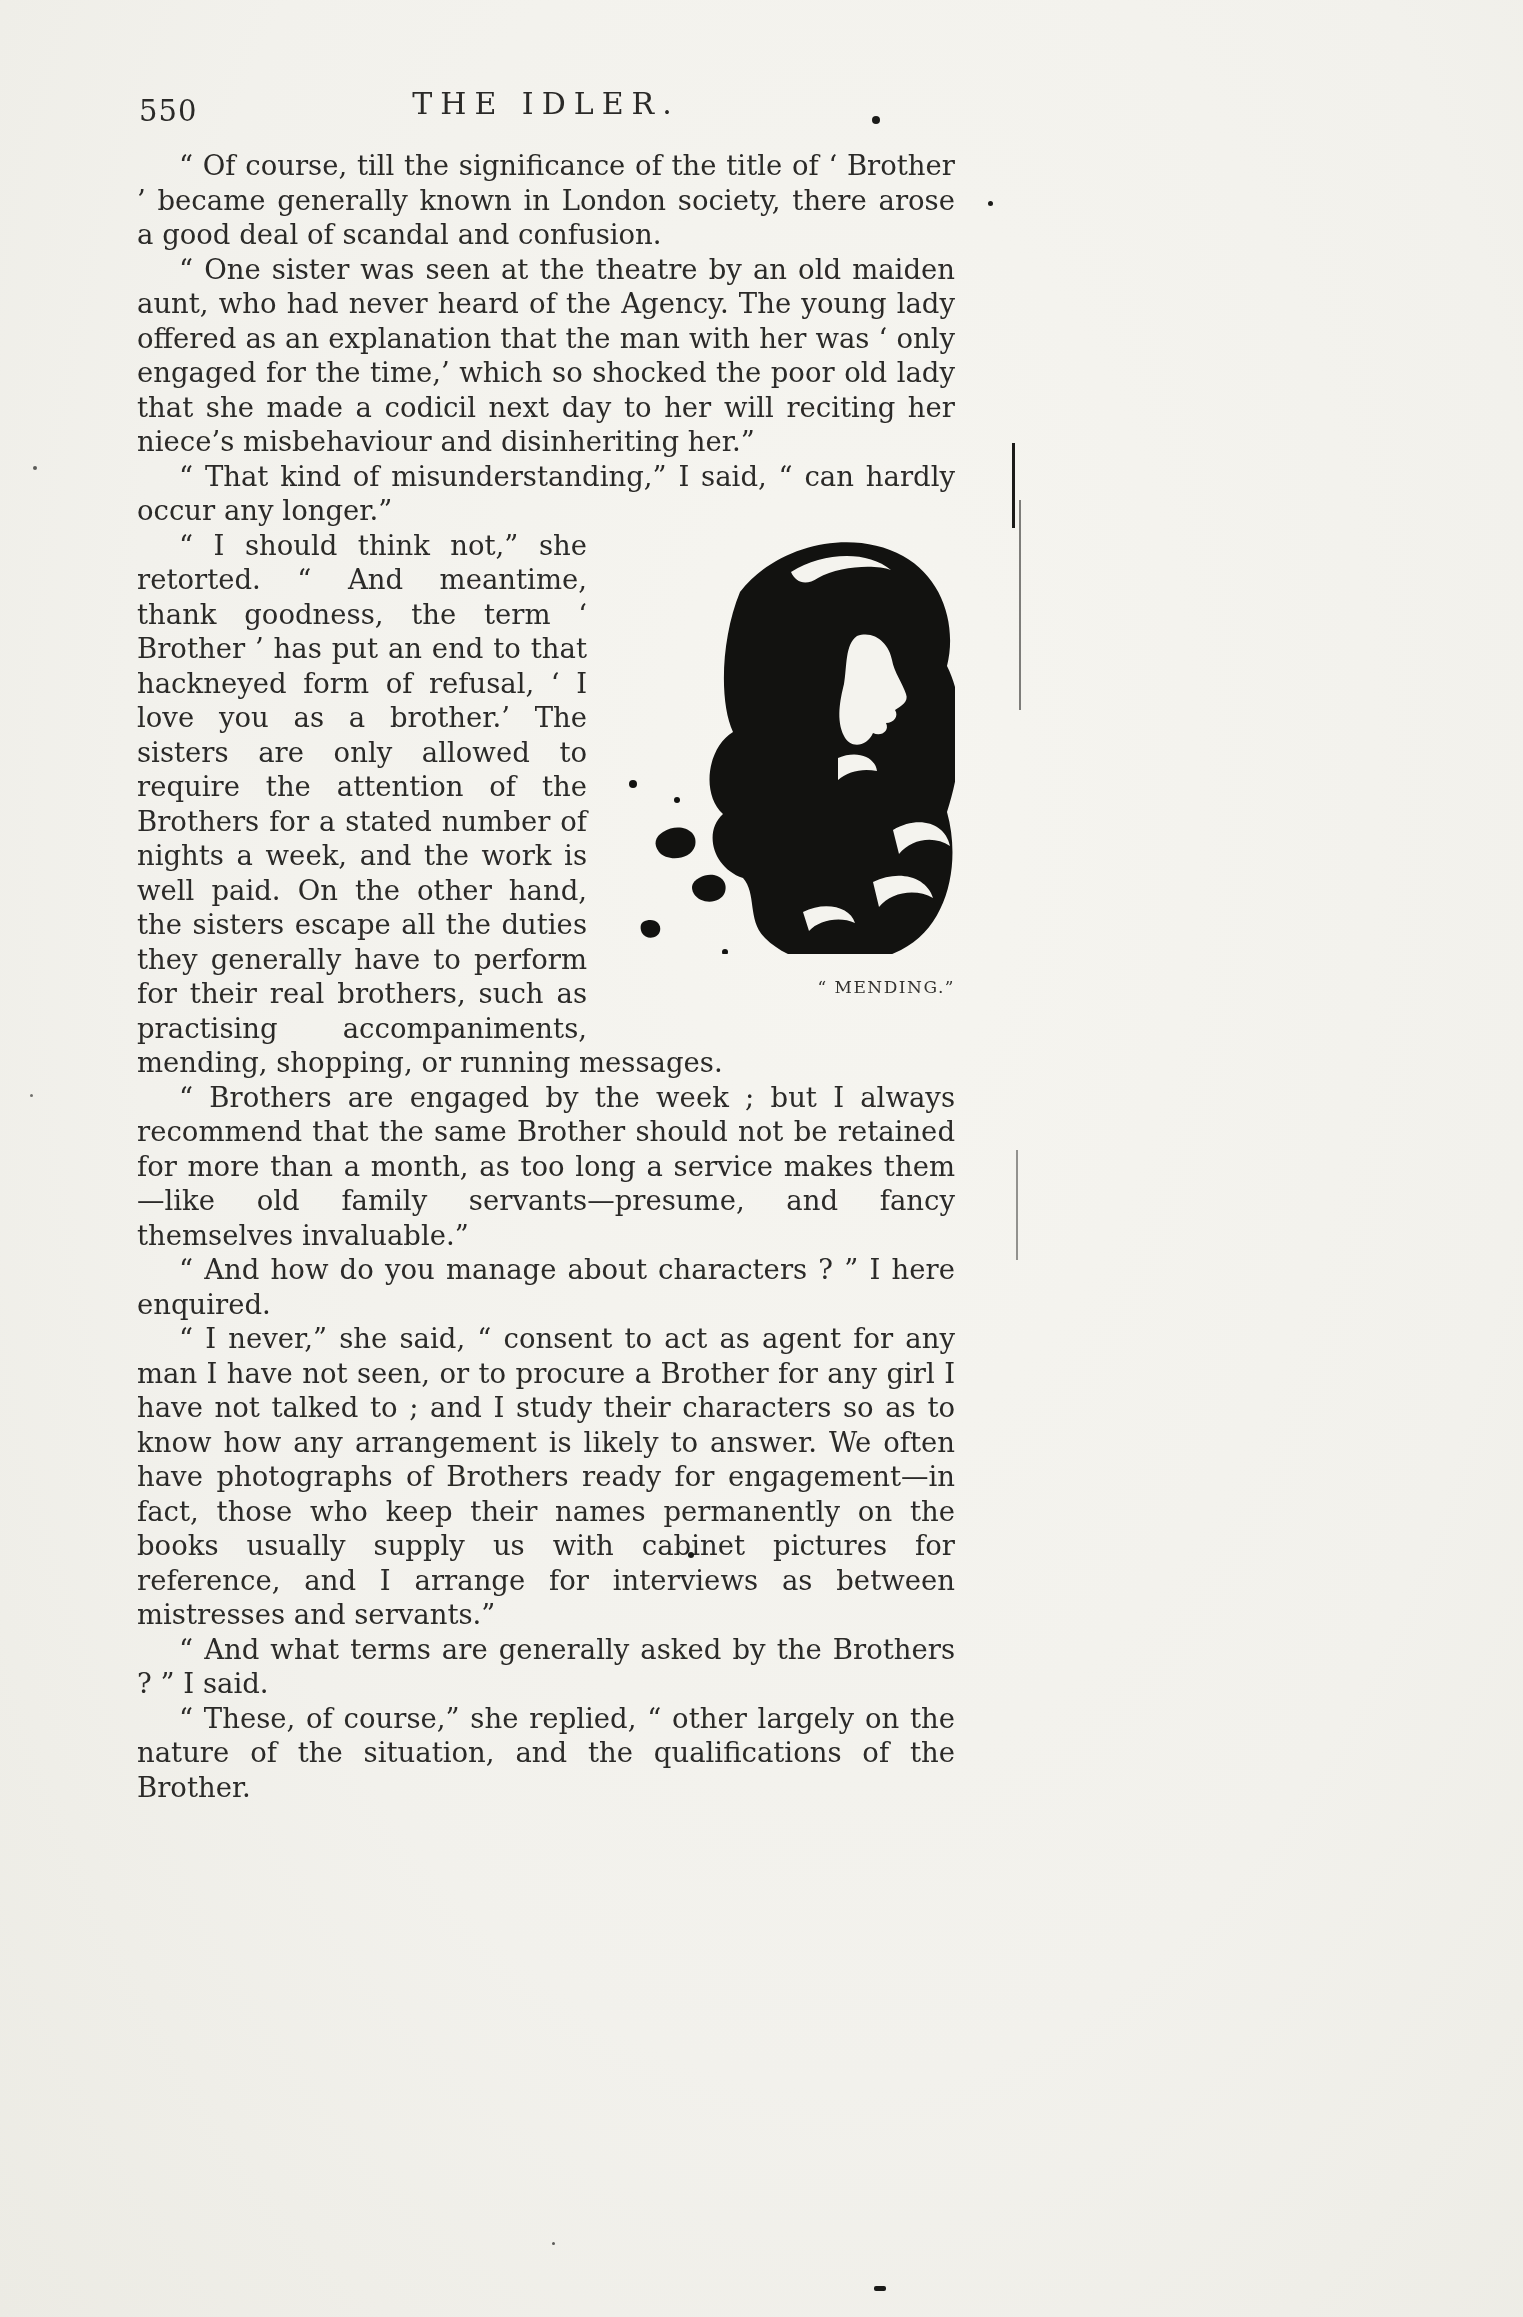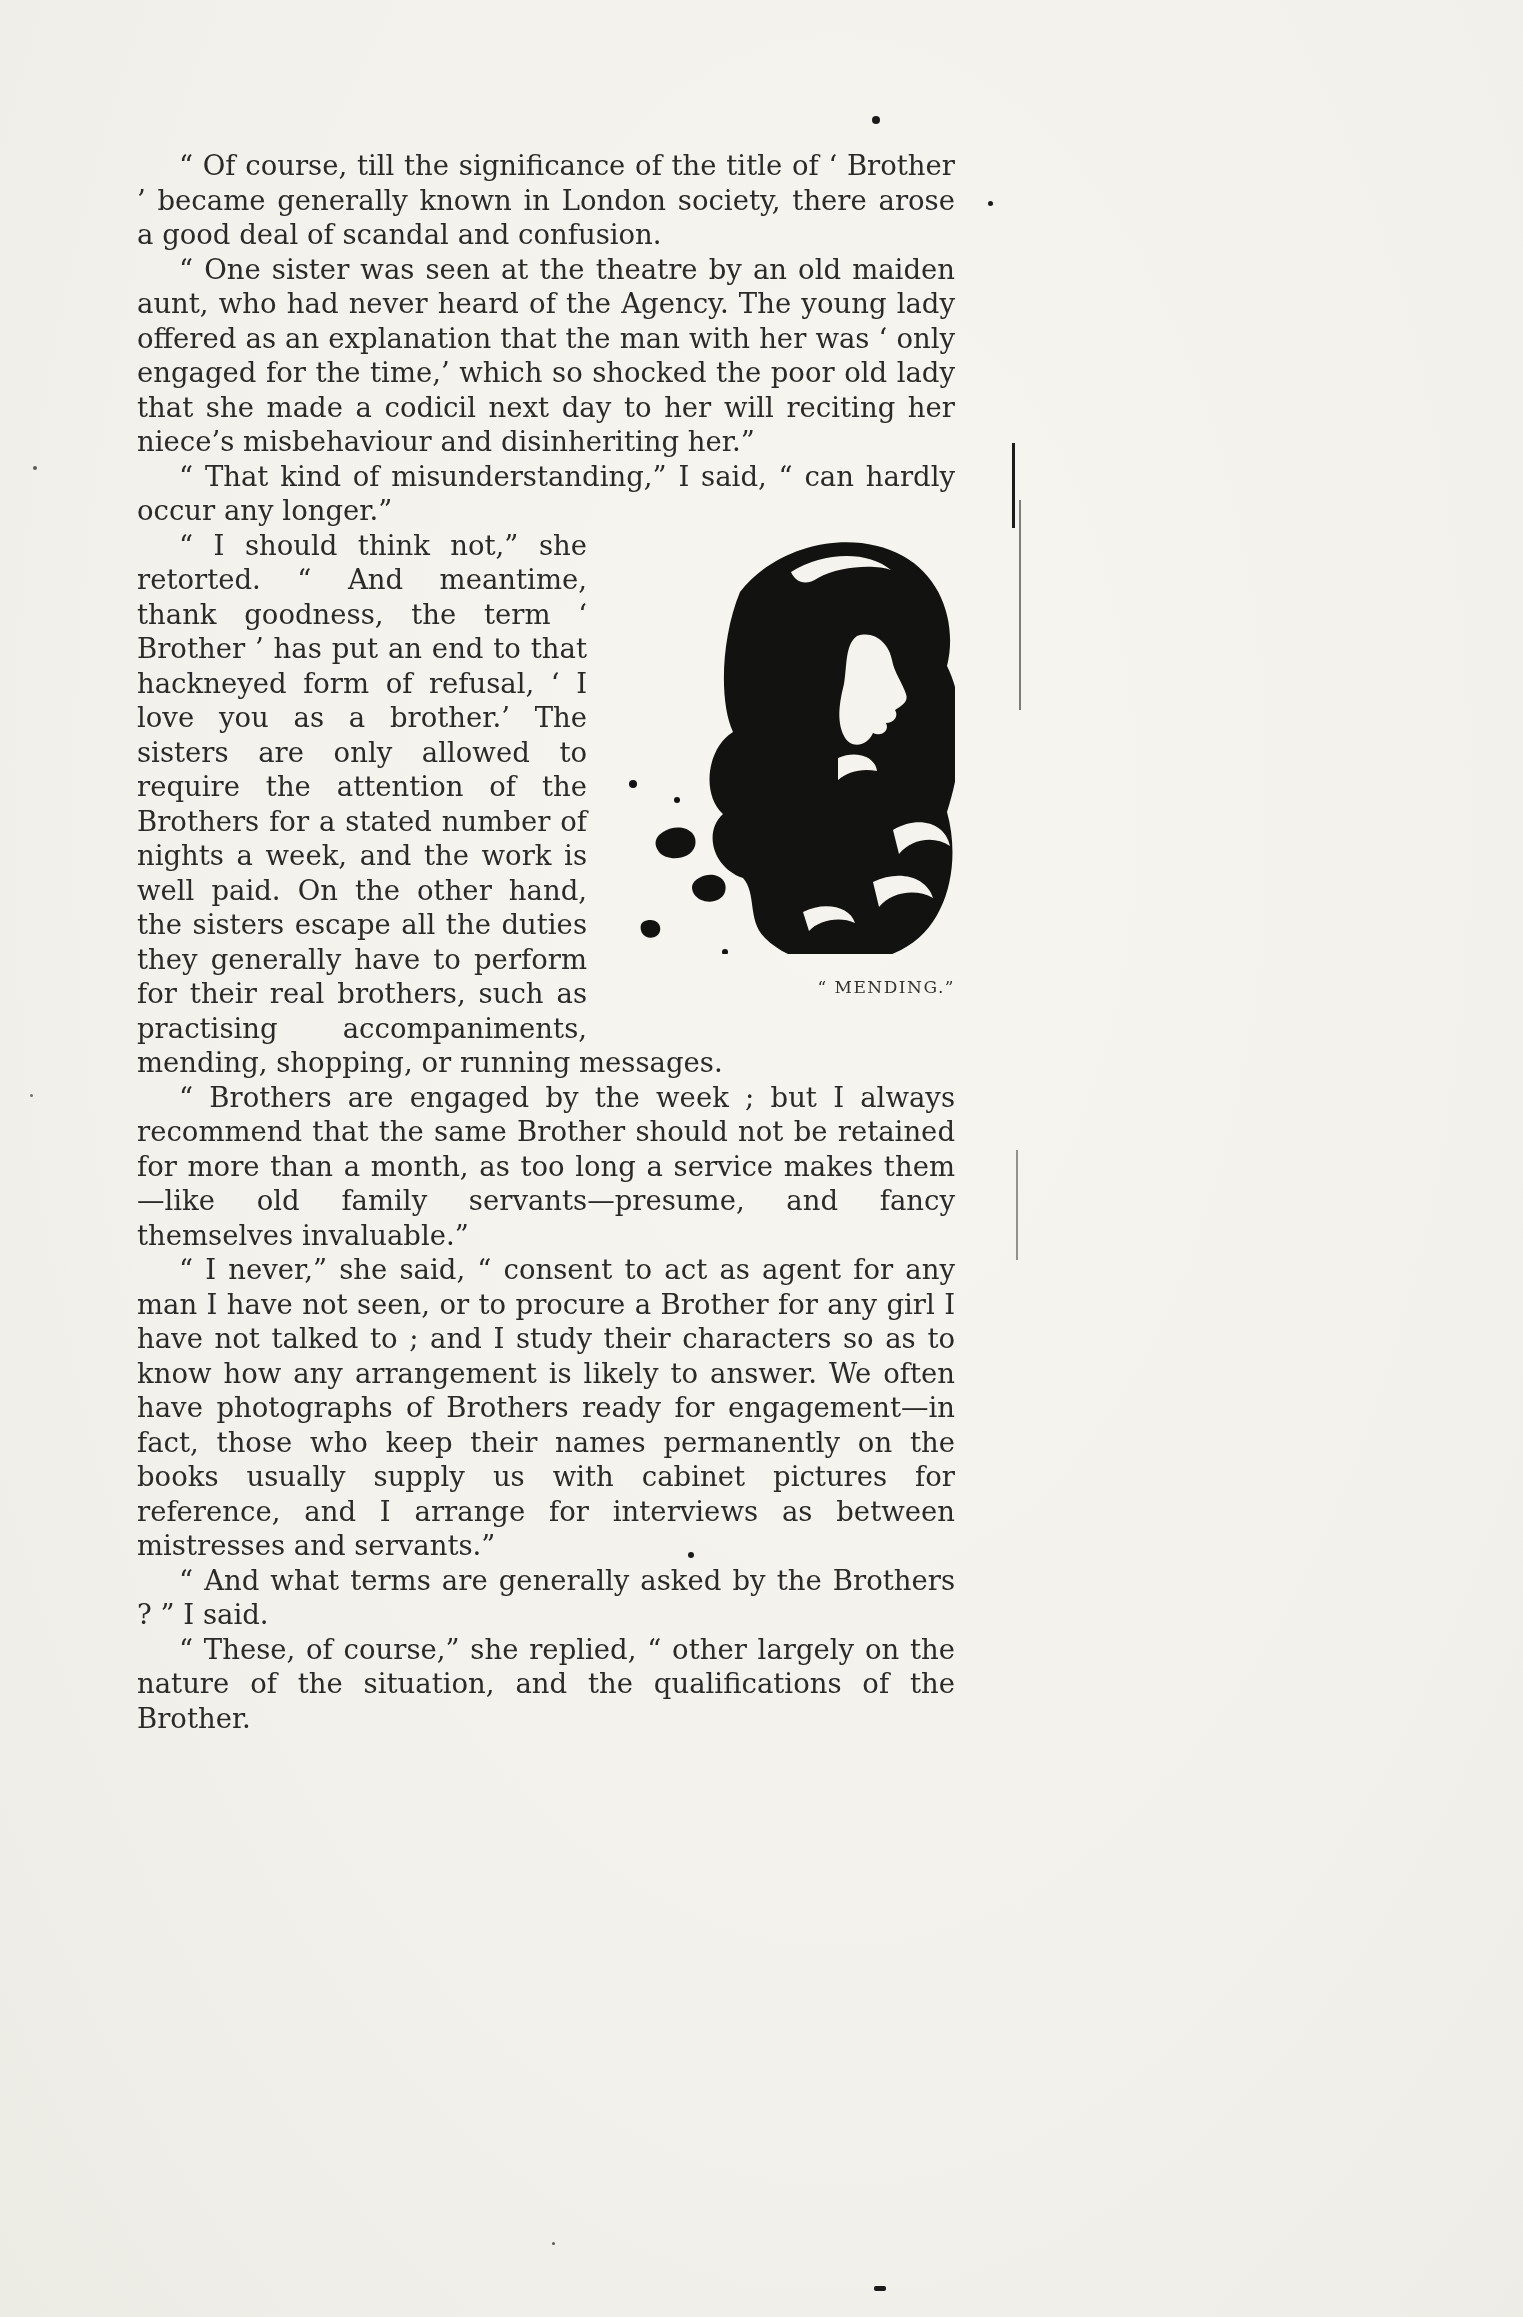--- a/index.html
+++ b/index.html
@@ -33,20 +33,24 @@
   
   .artifact { position:absolute; background:#1b1b19; }
   .speck { border-radius:50%; }
   .vline { width:3px; }
 </style>
 </head>
 <body>
 
 <div class="scan">
 
+  <div class="header-row">
+    <span class="page-number">550</span>
+    <span class="page-title">THE IDLER.</span>
+  </div>
 
   <div class="body-text">
     <p>“ Of course, till the significance of the title of ‘ Brother ’ became generally known in London society, there arose a good deal of scandal and confusion.</p>
     <p>“ One sister was seen at the theatre by an old maiden aunt, who had never heard of the Agency.  The young lady offered as an explanation that the man with her was ‘ only engaged for the time,’ which so shocked the poor old lady that she made a codicil next day to her will reciting her niece’s misbehaviour and disinheriting her.”</p>
     <p>“ That kind of misunderstanding,” I said, “ can hardly occur any longer.”</p>
 
     <figure class="illustration">
       <svg viewBox="0 0 350 420" width="350" height="420" aria-hidden="true">
 
         <g fill="#121210">
@@ -70,20 +74,21 @@
           <path d="M288,296 C314,281 340,289 345,312 C329,301 306,305 294,320 Z"></path>
           <path d="M268,348 C294,335 322,343 328,364 C311,354 286,358 274,373 Z"></path>
           <path d="M198,378 C219,367 245,372 250,389 C235,382 214,386 204,397 Z"></path>
         </g>
       </svg>
       <figcaption>“ MENDING.”</figcaption>
     </figure>
 
     <p>“ I should think not,” she retorted. “ And meantime, thank goodness, the term ‘ Brother ’ has put an end to that hackneyed form of refusal, ‘ I love you as a brother.’  The sisters are only allowed to require the attention of the Brothers for a stated number of nights a week, and the work is well paid.  On the other hand, the sisters escape all the duties they generally have to perform for their real brothers, such as practising accompaniments, mending, shopping, or running messages.</p>
     <p>“ Brothers are engaged by the week ; but I always recommend that the same Brother should not be retained for more than a month, as too long a service makes them—like old family servants—presume, and fancy themselves invaluable.”</p>
+    <p>“ And how do you manage about characters ? ” I here enquired.</p>
     <p>“ I never,” she said, “ consent to act as agent for any man I have not seen, or to procure a Brother for any girl I have not talked to ; and I study their characters so as to know how any arrangement is likely to answer.  We often have photographs of Brothers ready for engagement—in fact, those who keep their names permanently on the books usually supply us with cabinet pictures for reference, and I arrange for interviews as between mistresses and servants.”</p>
     <p>“ And what terms are generally asked by the Brothers ? ” I said.</p>
     <p>“ These, of course,” she replied, “ other largely on the nature of the situation, and the qualifications of the Brother.</p>
   </div>
 
   <div class="artifact speck" style="left:872px; top:116px; width:8px; height:8px;"></div>
   <div class="artifact speck" style="left:988px; top:201px; width:5px; height:5px;"></div>
   <div class="artifact speck" style="left:33px;  top:466px; width:4px; height:4px; opacity:.7;"></div>
   <div class="artifact speck" style="left:30px;  top:1094px; width:3px; height:3px; opacity:.6;"></div>
   <div class="artifact speck" style="left:688px; top:1552px; width:6px; height:6px;"></div>

